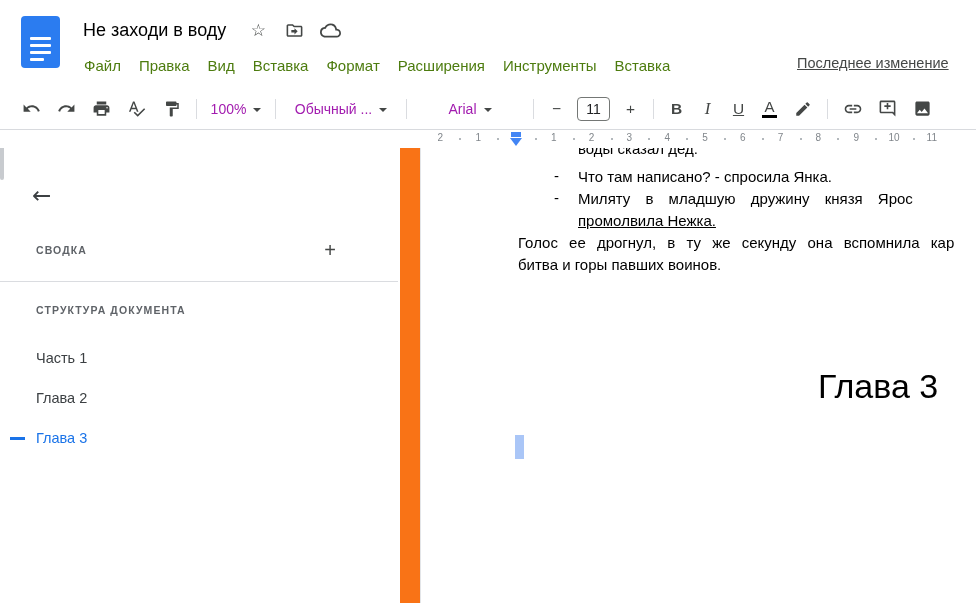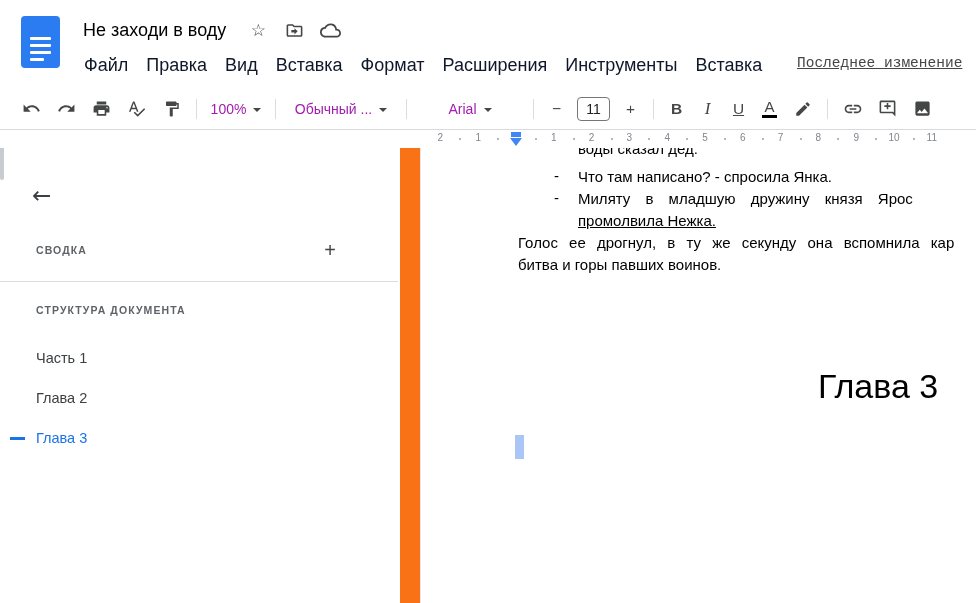--- a/index.html
+++ b/index.html
@@ -13,23 +13,23 @@
   .docs-logo{ position:absolute; left:21px; top:16px; width:39px; height:52px;
     background:#2b7cf0; border-radius:4px; }
   .docs-logo i{ position:absolute; left:9px; display:block; height:3px; width:21px; background:#fff; border-radius:1px; }
   .docs-logo i:nth-child(1){ top:21px; } .docs-logo i:nth-child(2){ top:28px; }
   .docs-logo i:nth-child(3){ top:35px; } .docs-logo i:nth-child(4){ top:42px; width:14px; }
   .title-row{ position:absolute; left:83px; top:16px; height:28px; display:flex; align-items:center; }
   .doc-title{ font-size:18px; color:#000; margin-right:18px; white-space:nowrap; }
   .hicon{ display:flex; align-items:center; justify-content:center; width:28px; height:26px; margin-right:8px; color:#444746; }
   .star-glyph{ font-size:17px; line-height:1; color:#444746; }
   .menubar{ position:absolute; left:75px; top:50px; height:30px; display:flex; align-items:center; }
-  .menu-item{ font-size:18px; color:#0f172a; padding:3px 9px; border-radius:4px; white-space:nowrap; cursor:default; }
+  .menu-item{ font-size:15px; color:#4d7c0f; padding:3px 9px; border-radius:4px; white-space:nowrap; cursor:default; }
   .last-edit{ position:absolute; left:797px; top:55px; font-size:14.5px; color:#444746;
-    text-decoration:underline; white-space:nowrap;font-family:Liberation Mono, monospace; }
+    text-decoration:underline; white-space:nowrap; }
   
   .toolbar{ position:absolute; left:0; top:88px; width:976px; height:42px; background:#fff;
     border-bottom:1px solid #d8dade; display:flex; align-items:center; padding-left:14px; }
   .tbtn{ min-width:35px; height:30px; display:flex; align-items:center; justify-content:center; color:#444746; }
   .tsep{ width:1px; height:20px; background:#dadce0; margin:0 7px; flex:0 0 aupx; }
   .drop{ display:flex; align-items:center; justify-content:center; height:30px; color:#a21caf; font-size:14px; }
   .caret{ width:0; height:0; border:4px solid transparent; border-top-color:#444746; margin-left:7px; margin-top:7px; }
   .zoom-drop{ width:64px; }
   .style-drop{ width:116px; }
   .font-drop{ width:112px; }

